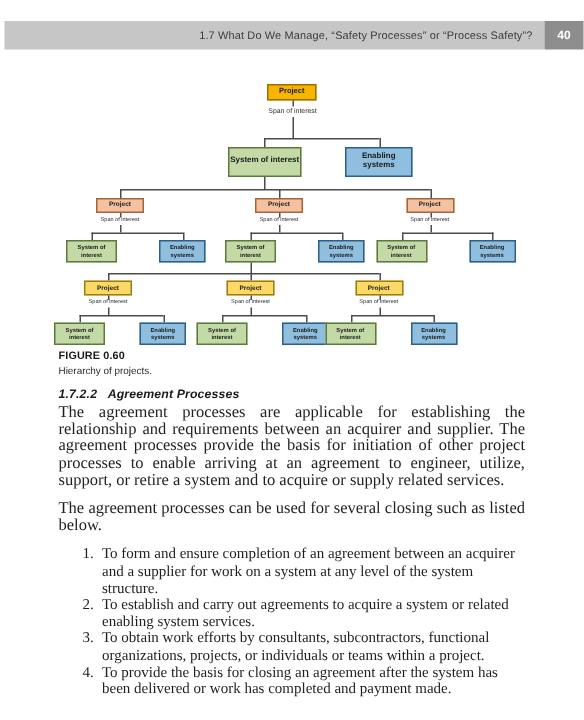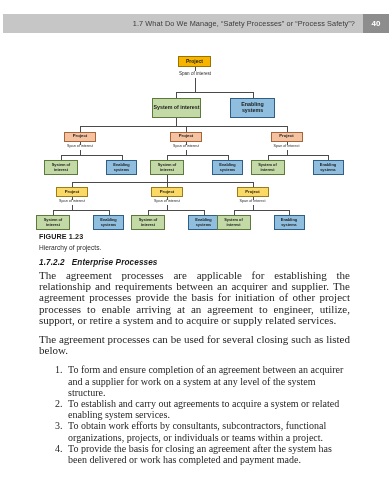--- a/index.html
+++ b/index.html
@@ -284,29 +284,29 @@
     <div class="node n-soi" style="left:131px; top:173px; width:34px; height:15px; font-size:3.9px;">System of interest</div>
     <div class="node n-enab" style="left:188px; top:173px; width:31px; height:15px; font-size:3.9px;">Enabling systems</div>
 
     <div class="node n-soi" style="left:216.5px; top:173px; width:34px; height:15px; font-size:3.9px;">System of interest</div>
     <div class="node n-enab" style="left:273.5px; top:173px; width:31px; height:15px; font-size:3.9px;">Enabling systems</div>
 
   </div>
 </div>
 
 <div class="caption">
-  <div class="caption-title">FIGURE 1.23</div>
+  <div class="caption-title">FIGURE 0.60</div>
   <div class="caption-text">Hierarchy of projects.</div>
 </div>
 
 <div class="body-col">
 
   <div class="sec-block">
     <div class="sec-head">
-      <span class="num">1.7.2.2</span><span>Enterprise Processes</span>
+      <span class="num">1.7.2.2</span><span>Agreement Processes</span>
     </div>
     <p class="para">The agreement processes are applicable for establishing the relationship and requirements between an acquirer and supplier. The agreement processes provide the basis for initiation of other project processes to enable arriving at an agreement to engineer, utilize, support, or retire a system and to acquire or supply related services.</p>
     <p class="para">The agreement processes can be used for several closing such as listed below.</p>
     <ol class="purpose-list">
       <li>To form and ensure completion of an agreement between an acquirer and a supplier for work on a system at any level of the system structure.</li>
       <li>To establish and carry out agreements to acquire a system or related enabling system services.</li>
       <li>To obtain work efforts by consultants, subcontractors, functional organizations, projects, or individuals or teams within a project.</li>
       <li>To provide the basis for closing an agreement after the system has been delivered or work has completed and payment made.</li>
     </ol>
   </div>

